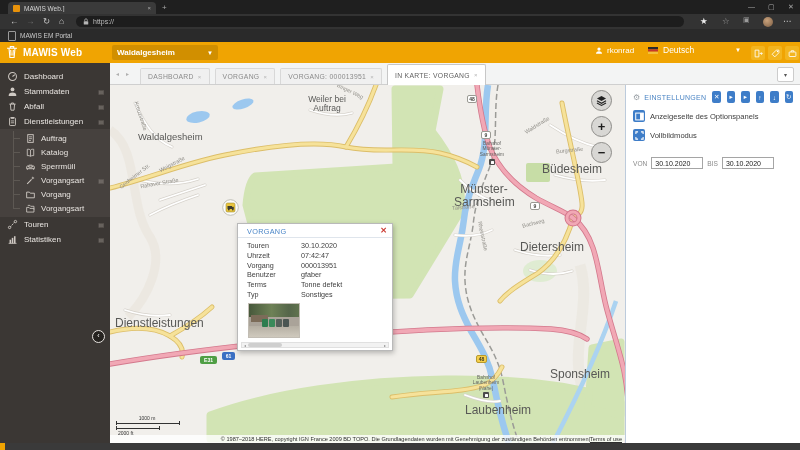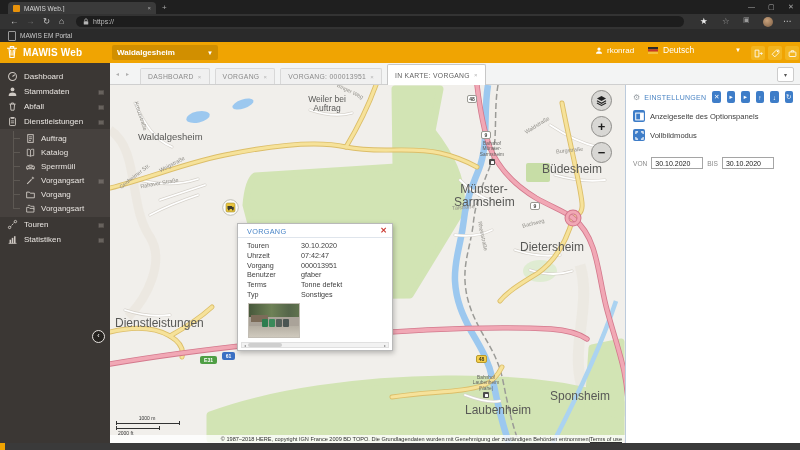--- a/index.html
+++ b/index.html
@@ -456,21 +456,21 @@
     <circle cx="463" cy="133" r="6" stroke="#d3788c" stroke-width="5" fill="none"></circle>
     <circle cx="463" cy="133" r="6" stroke="#f1a8b5" stroke-width="3" fill="none"></circle>
   </svg>
 
   <div class="town town2" style="left:190px;top:10px;width:54px;font-size:8.5px">Weiler bei Auftrag</div>
   <div class="town nw" style="left:28px;top:46px;font-size:9.5px">Waldalgesheim</div>
   <div class="town town2" style="left:344px;top:98px;width:60px">Münster-Sarmsheim</div>
   <div class="town nw" style="left:432px;top:77px">Büdesheim</div>
   <div class="town nw" style="left:410px;top:155px">Dietersheim</div>
   <div class="town nw" style="left:5px;top:231px">Dienstleistungen</div>
-  <div class="town nw" style="left:440px;top:304px">Sponsheim</div>
+  <div class="town nw" style="left:440px;top:282px">Sponsheim</div>
   <div class="town nw" style="left:355px;top:318px">Laubenheim</div>
 
   <div class="station" style="left:365px;top:56px">Bahnhof Münster-Sarmsheim</div>
   <div class="st-ic" style="left:379px;top:74px"></div>
   <div class="station" style="left:359px;top:290px">Bahnhof Laubenheim (Nahe)</div>
   <div class="st-ic" style="left:373px;top:307px"></div>
 
   <div class="street" style="left:16px;top:28px;transform:rotate(72deg)">Kreuzstraße</div>
   <div class="street" style="left:6px;top:88px;transform:rotate(-38deg)">Genheimer Str.</div>
   <div class="street" style="left:48px;top:76px;transform:rotate(-28deg)">Weigstraße</div>

